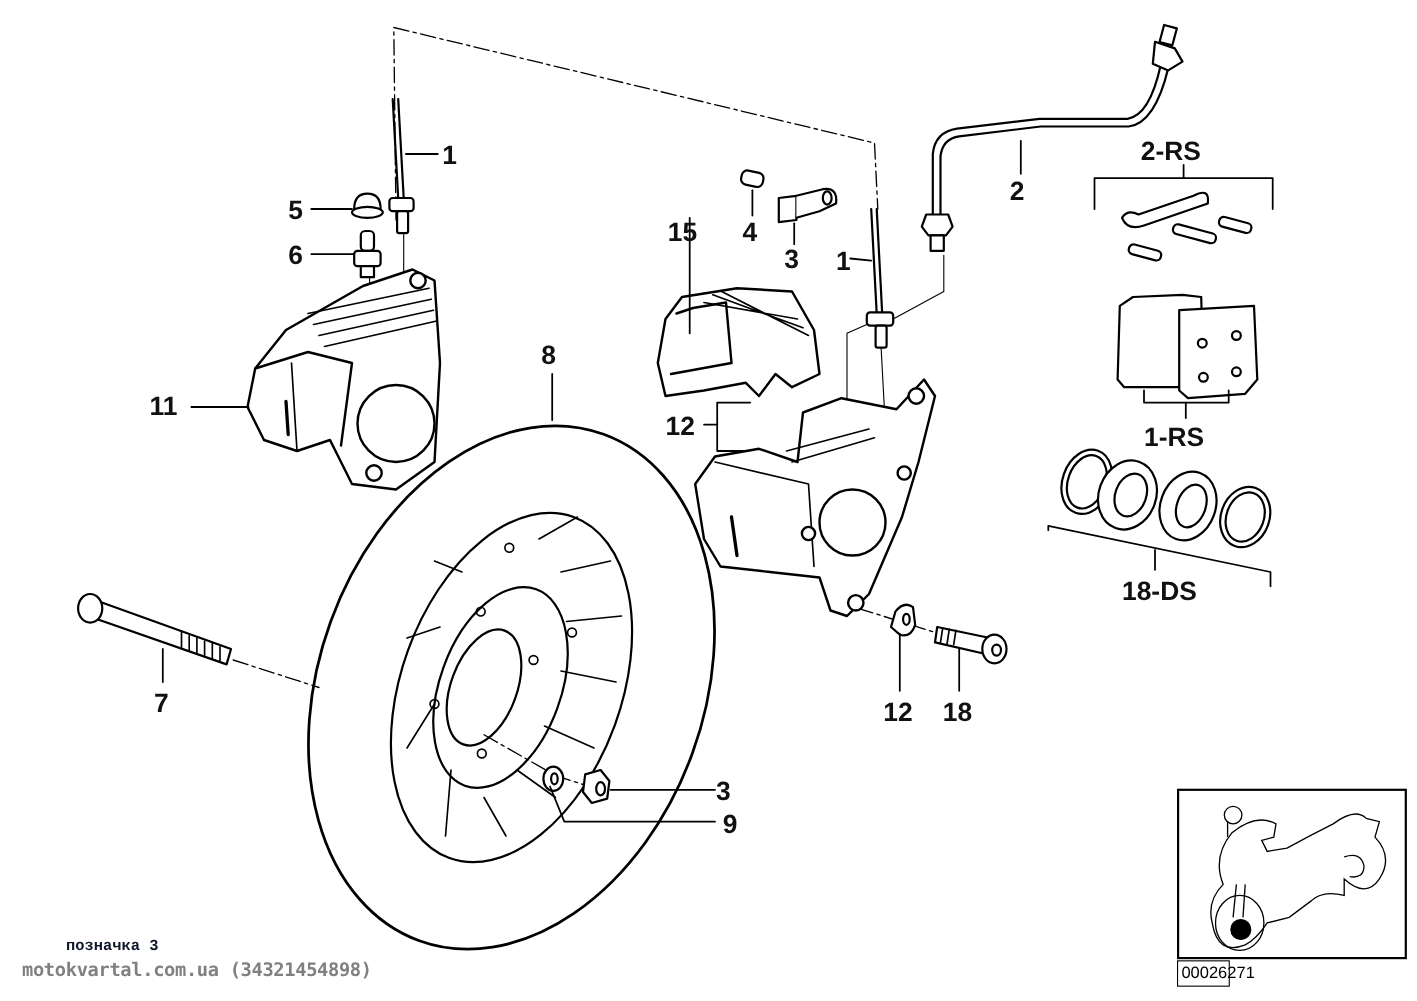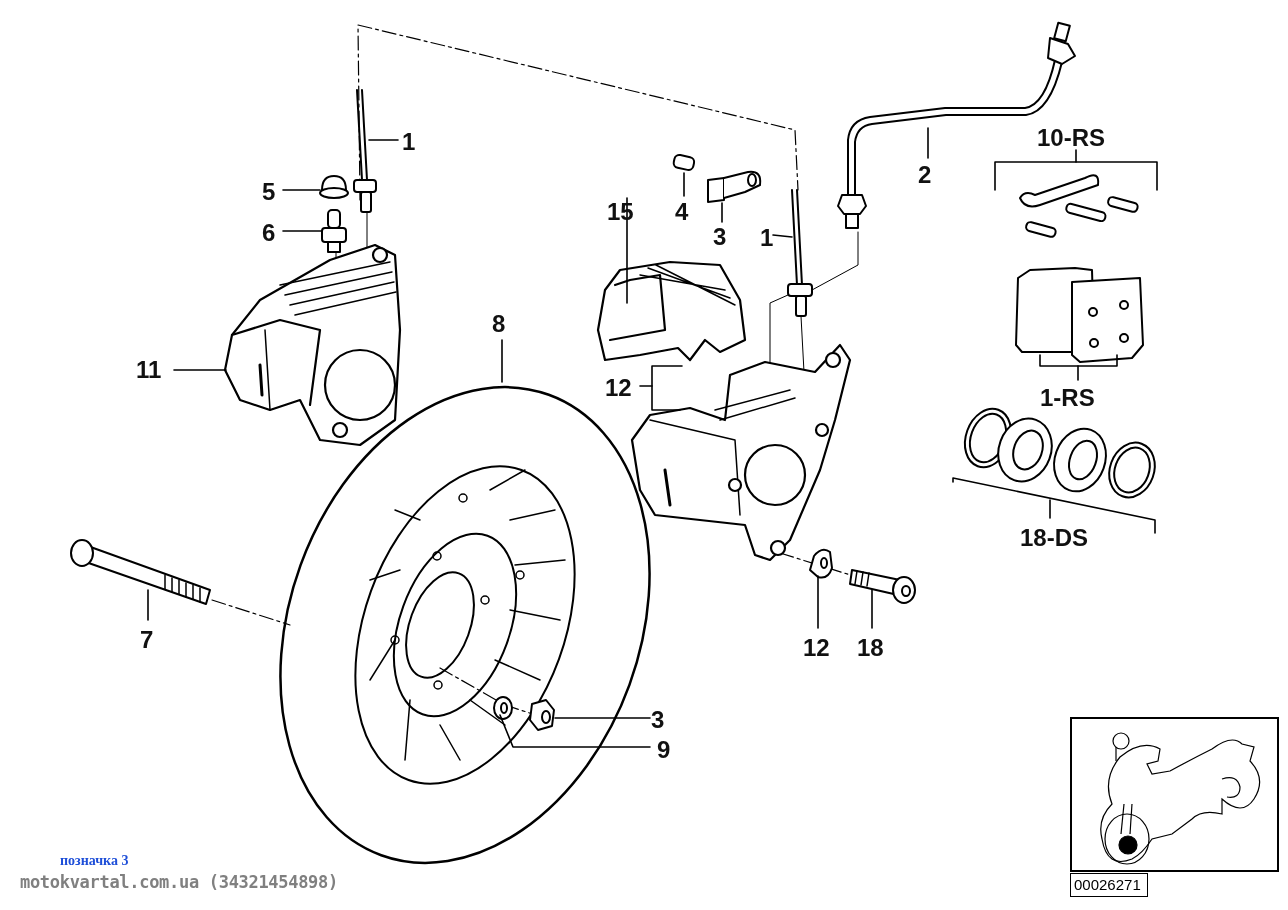--- a/index.html
+++ b/index.html
@@ -1,22 +1,22 @@
 <!DOCTYPE html>
 <html><head>
 <meta charset="utf-8">
 <style>
   html,body{margin:0;padding:0;background:#fff;}
   body{width:1288px;height:910px;position:relative;overflow:hidden;font-family:"Liberation Sans",sans-serif;}
   #art{position:absolute;left:0;top:0;}
   .lbl{position:absolute;font-family:"Liberation Sans",sans-serif;font-weight:bold;font-size:24px;color:#111;line-height:1;white-space:nowrap;}
-  .wm1{position:absolute;left:60px;top:853px;font-family:Liberation Serif, serif;font-weight:bold;font-size:14px;color:#1d4ed8;}
+  .wm1{position:absolute;left:60px;top:853px;font-family:Liberation Mono, monospace;font-weight:bold;font-size:14px;color:#0f172a;}
   .wm2{position:absolute;left:20px;top:872px;font-family:"DejaVu Sans Mono",monospace;font-weight:bold;font-size:17px;color:#808080;letter-spacing:-0.3px;}
   .inset{position:absolute;left:1070px;top:717px;width:209px;height:155px;border:2px solid #000;box-sizing:border-box;background:#fff;}
-  .refnum{position:absolute;left:1070px;top:873px;width:78px;height:24px;border:1.5px solid #000;box-sizing:border-box;font-family:"Liberation Sans",sans-serif;font-size:15px;line-height:22px;padding-left:3px;color:#000;}
+  .refnum{position:absolute;left:1070px;top:873px;width:48px;height:24px;border:1.5px solid #000;box-sizing:border-box;font-family:"Liberation Sans",sans-serif;font-size:15px;line-height:22px;padding-left:3px;color:#000;}
 </style>
 </head>
 <body>
 
 <svg id="art" width="1288" height="910" viewBox="0 0 1288 910" fill="none" stroke="#000" stroke-linecap="round" stroke-linejoin="round">
 
   <g stroke-width="1.2" stroke-dasharray="14 4 3 4">
     <polyline points="360,200 358,25 795,130 798,190"></polyline>
     <line x1="212" y1="600" x2="290" y2="625"></line>
     <line x1="440" y1="668" x2="505" y2="705"></line>
@@ -217,21 +217,21 @@
 <div class="lbl" style="left:262px;top:221px">6</div>
 <div class="lbl" style="left:140px;top:628px">7</div>
 <div class="lbl" style="left:492px;top:312px">8</div>
 <div class="lbl" style="left:657px;top:738px">9</div>
 <div class="lbl" style="left:651px;top:708px">3</div>
 <div class="lbl" style="left:857px;top:636px">18</div>
 <div class="lbl" style="left:803px;top:636px">12</div>
 <div class="lbl" style="left:605px;top:376px">12</div>
 <div class="lbl" style="left:136px;top:358px">11</div>
 <div class="lbl" style="left:607px;top:200px">15</div>
-<div class="lbl" style="left:1037px;top:126px">10-RS</div>
+<div class="lbl" style="left:1037px;top:126px">2-RS</div>
 <div class="lbl" style="left:1040px;top:386px">1-RS</div>
 <div class="lbl" style="left:1020px;top:526px">18-DS</div>
 
 <div class="inset">
   <svg width="205" height="151" viewBox="0 0 205 151" fill="none" stroke="#000" stroke-width="1.2">
     <circle cx="49" cy="22" r="8"></circle>
     <line x1="44" y1="28" x2="44" y2="42"></line>
     <path d="M48,38 Q70,20 88,30 L86,42 L75,45 L80,55 L98,52 Q120,40 140,30 Q160,15 170,25 L182,28 L178,42 Q195,60 182,80 Q170,98 150,80 L150,95 Q130,90 120,100 L100,115 L80,120 Q70,135 60,140 Q35,150 30,120 Q25,100 40,85 Q30,60 48,38 Z"></path>
     <ellipse cx="55" cy="120" rx="22" ry="25"></ellipse>
     <circle cx="56" cy="126" r="9" fill="#000"></circle>

